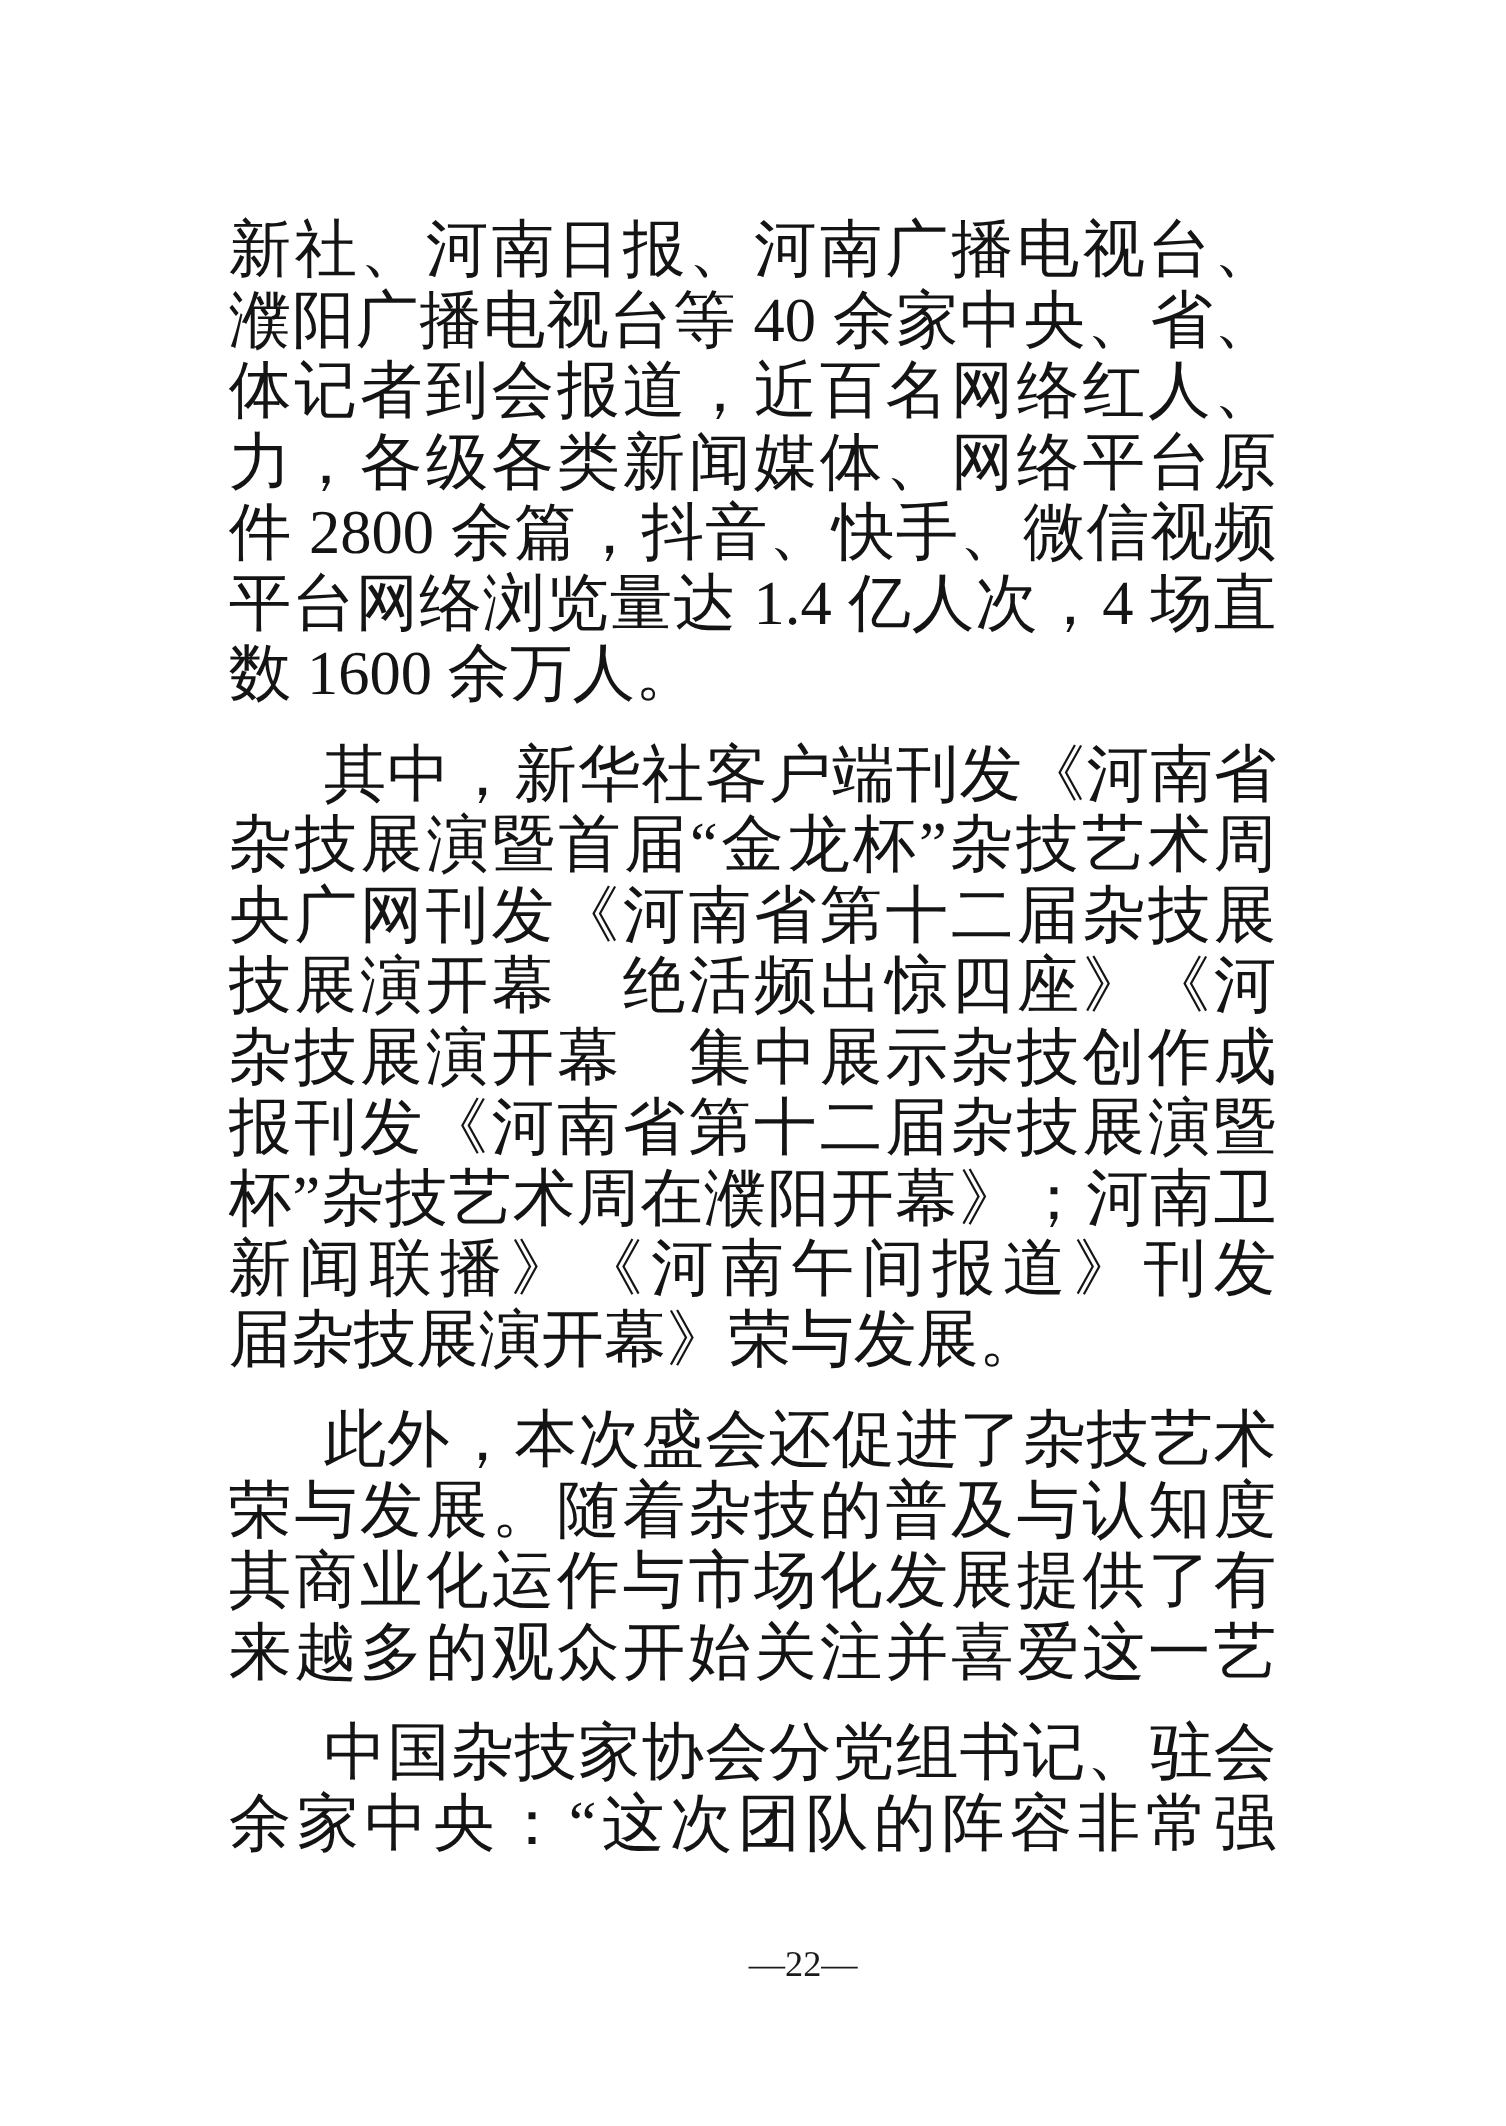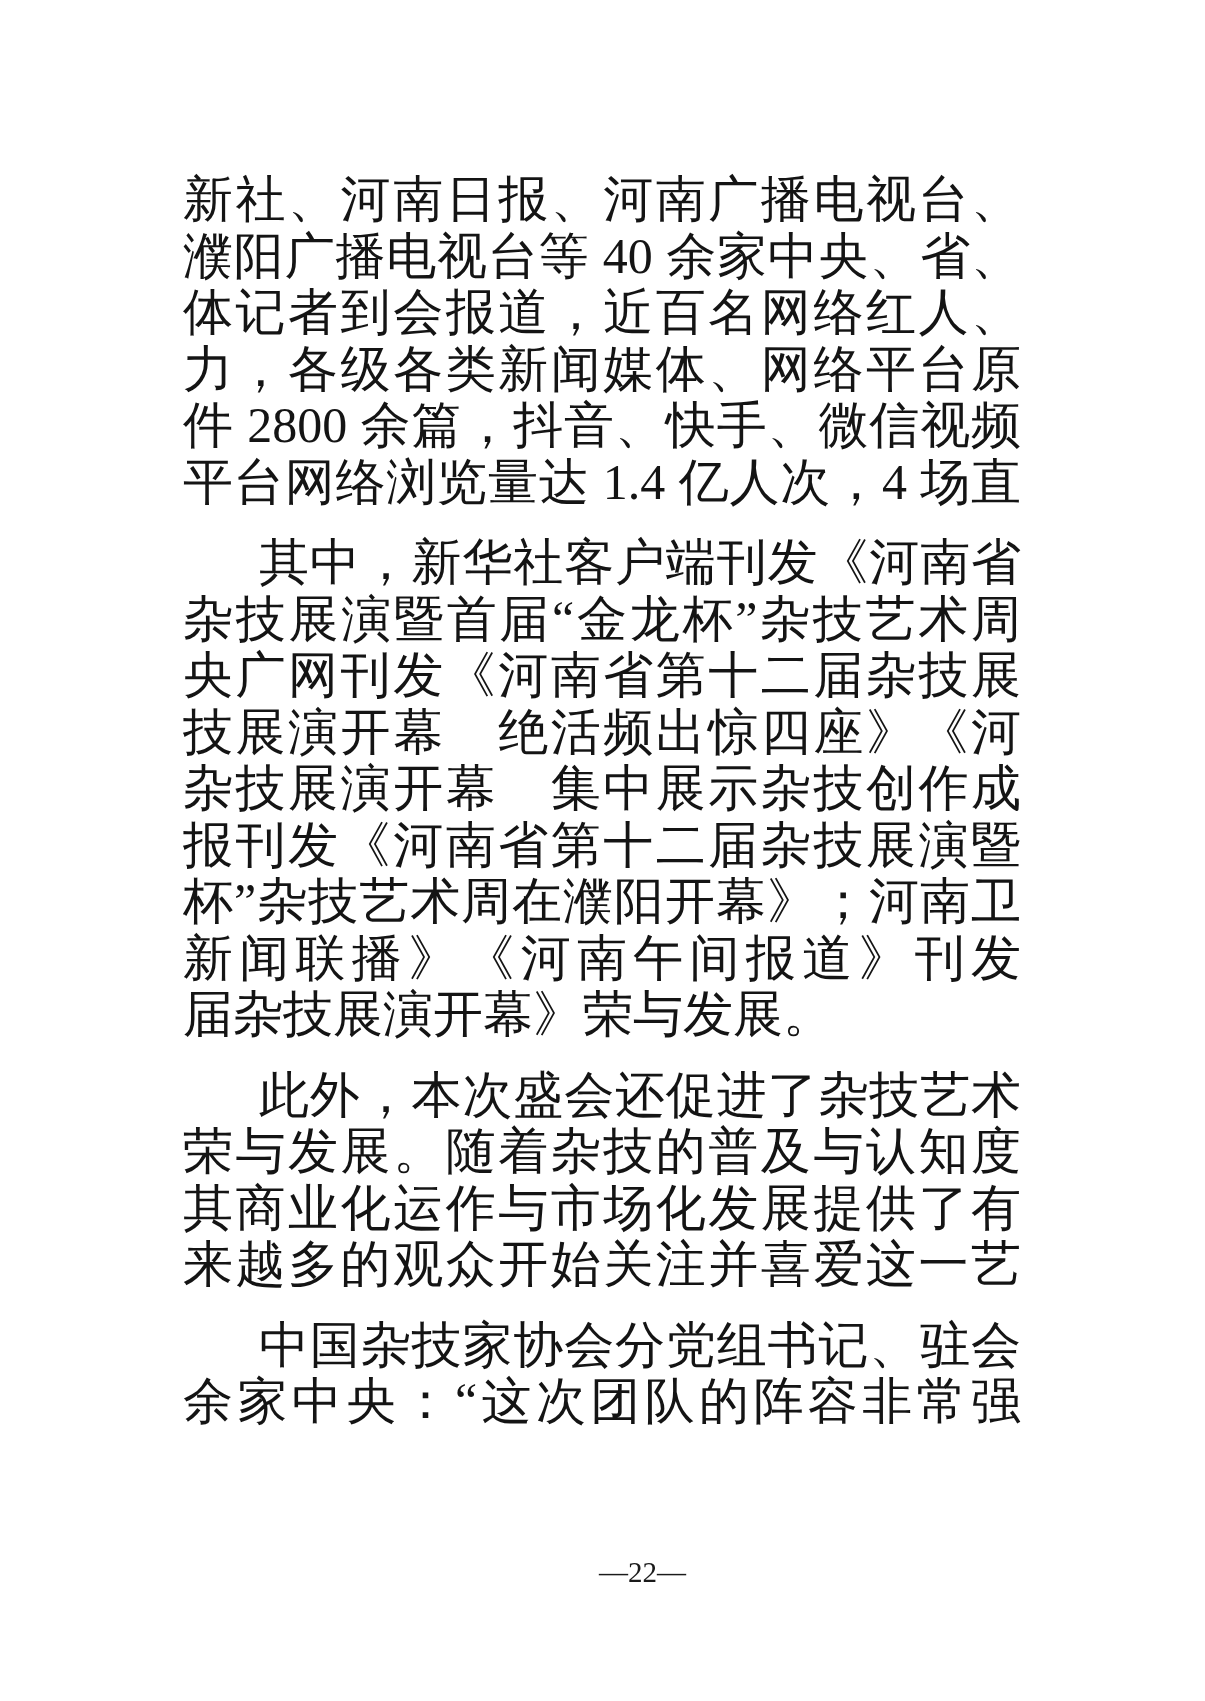--- a/index.html
+++ b/index.html
@@ -56,20 +56,21 @@
 <body>
 
 <div class="page">
   <div class="textblock">
     <div class="line">新社、河南日报、河南广播电视台、濮阳日报、</div>
     <div class="line">濮阳广播电视台等 40 余家中央、省、市新闻媒</div>
     <div class="line">体记者到会报道，近百名网络红人、大 V 倾情助</div>
     <div class="line">力，各级各类新闻媒体、网络平台原创及转发稿</div>
     <div class="line">件 2800 余篇，抖音、快手、微信视频号等短视频</div>
     <div class="line">平台网络浏览量达 1.4 亿人次，4 场直播观看人</div>
+    <div class="line end">数 1600 余万人。</div>
     <div class="line indent">其中，新华社客户端刊发《河南省第十二届</div>
     <div class="line">杂技展演暨首届“金龙杯”杂技艺术周举行》；</div>
     <div class="line">央广网刊发《河南省第十二届杂技展演暨首届“金</div>
     <div class="line">技展演开幕　绝活频出惊四座》《河南省第十二届</div>
     <div class="line">杂技展演开幕　集中展示杂技创作成果》；河南日</div>
     <div class="line">报刊发《河南省第十二届杂技展演暨首届“金龙</div>
     <div class="line">杯”杂技艺术周在濮阳开幕》；河南卫视《河南</div>
     <div class="line">新闻联播》《河南午间报道》刊发《河南省第十二</div>
     <div class="line end">届杂技展演开幕》荣与发展。</div>
     <div class="line indent">此外，本次盛会还促进了杂技艺术市场的繁</div>

